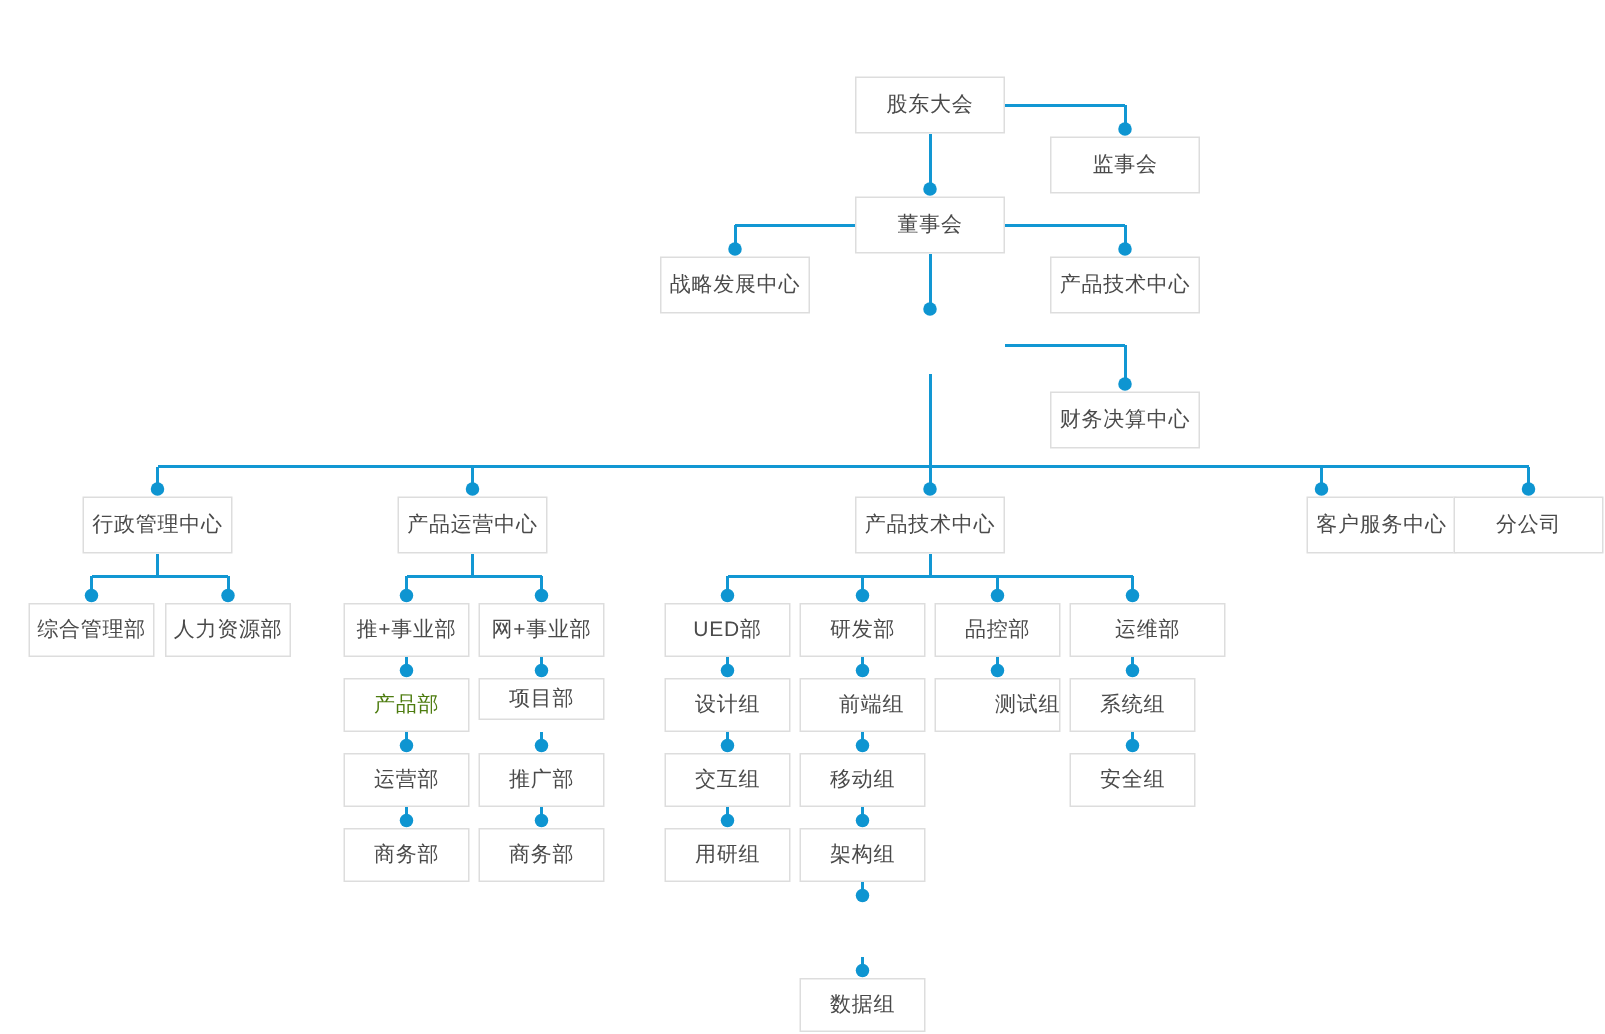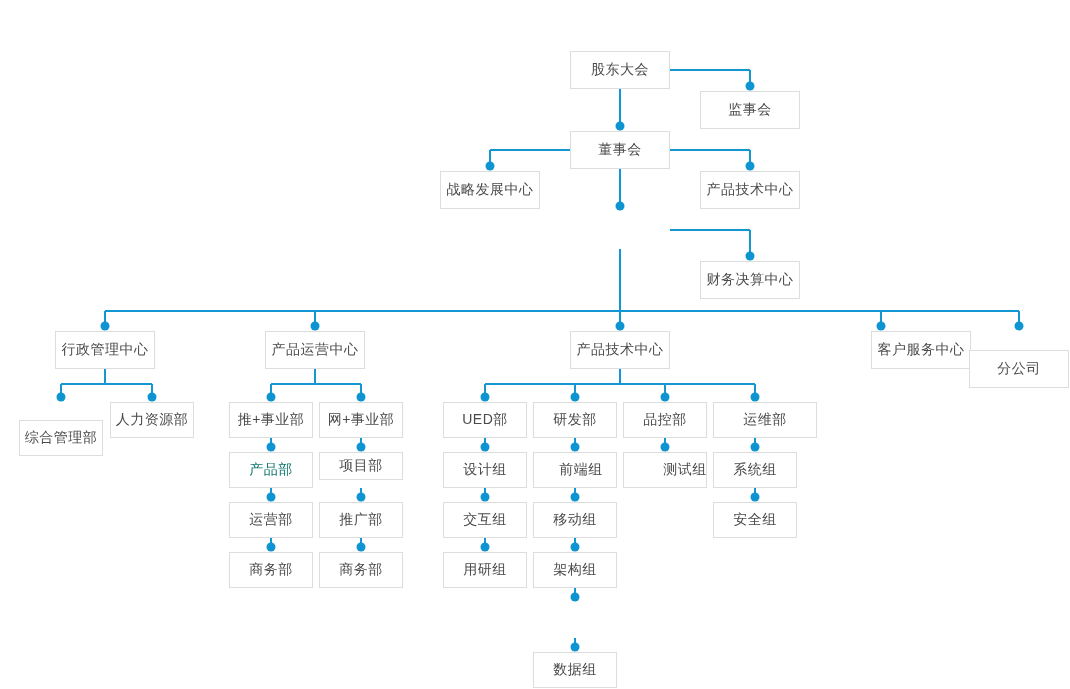--- a/index.html
+++ b/index.html
@@ -158,36 +158,36 @@
       </div>
       <div class="node" style="left: 265px; top: 331px; width: 100px; height: 38px; border-color: rgb(221, 221, 221); background: rgb(255, 255, 255); color: rgb(74, 74, 74);">
         <span>产品运营中心</span>
       </div>
       <div class="node" style="left: 570px; top: 331px; width: 100px; height: 38px; border-color: rgb(221, 221, 221); background: rgb(255, 255, 255); color: rgb(74, 74, 74);">
         <span>产品技术中心</span>
       </div>
       <div class="node" style="left: 831px; top: 331px; width: 100px; height: 38px; border-color: rgb(221, 221, 221); background: rgb(255, 255, 255); color: rgb(74, 74, 74); margin-left: 40px;">
         <span>客户服务中心</span>
       </div>
-      <div class="node" style="left: 969px; top: 350px; width: 100px; height: 38px; border-color: rgb(221, 221, 221); background: rgb(255, 255, 255); color: rgb(74, 74, 74);">
+      <div class="node" style="left: 969px; top: 331px; width: 100px; height: 38px; border-color: rgb(221, 221, 221); background: rgb(255, 255, 255); color: rgb(74, 74, 74);">
         <span>分公司</span>
       </div>
-      <div class="node" style="left: 19px; top: 402px; width: 84px; height: 36px; border-color: rgb(221, 221, 221); background: rgb(255, 255, 255); color: rgb(74, 74, 74); margin-top: 18px;">
+      <div class="node" style="left: 19px; top: 402px; width: 84px; height: 36px; border-color: rgb(221, 221, 221); background: rgb(255, 255, 255); color: rgb(74, 74, 74);">
         <span>综合管理部</span>
       </div>
       <div class="node" style="left: 110px; top: 402px; width: 84px; height: 36px; border-color: rgb(221, 221, 221); background: rgb(255, 255, 255); color: rgb(74, 74, 74);">
         <span>人力资源部</span>
       </div>
       <div class="node" style="left: 229px; top: 402px; width: 84px; height: 36px; border-color: rgb(221, 221, 221); background: rgb(255, 255, 255); color: rgb(74, 74, 74);">
         <span>推+事业部</span>
       </div>
       <div class="node" style="left: 319px; top: 402px; width: 84px; height: 36px; border-color: rgb(221, 221, 221); background: rgb(255, 255, 255); color: rgb(74, 74, 74);">
         <span>网+事业部</span>
       </div>
-      <div class="node" style="left: 229px; top: 452px; width: 84px; height: 36px; border-color: rgb(221, 221, 221); background: rgb(255, 255, 255); color: #0f766e;">
+      <div class="node" style="left: 229px; top: 452px; width: 84px; height: 36px; border-color: rgb(221, 221, 221); background: rgb(255, 255, 255); color: #4d7c0f;">
         <span>产品部</span>
       </div>
       <div class="node" style="left: 229px; top: 502px; width: 84px; height: 36px; border-color: rgb(221, 221, 221); background: rgb(255, 255, 255); color: rgb(74, 74, 74);">
         <span>运营部</span>
       </div>
       <div class="node" style="left: 229px; top: 552px; width: 84px; height: 36px; border-color: rgb(221, 221, 221); background: rgb(255, 255, 255); color: rgb(74, 74, 74);">
         <span>商务部</span>
       </div>
       <div class="node" style="left: 319px; top: 452px; width: 84px; height: 28px; border-color: rgb(221, 221, 221); background: rgb(255, 255, 255); color: rgb(74, 74, 74);">
         <span>项目部</span>

